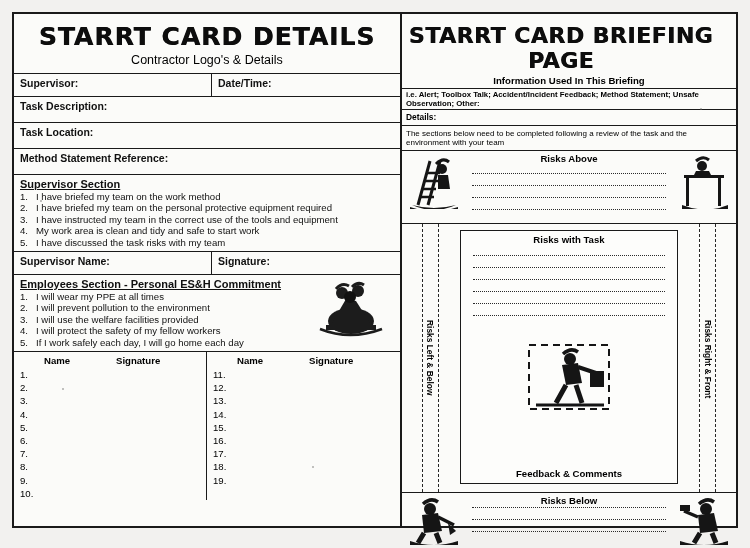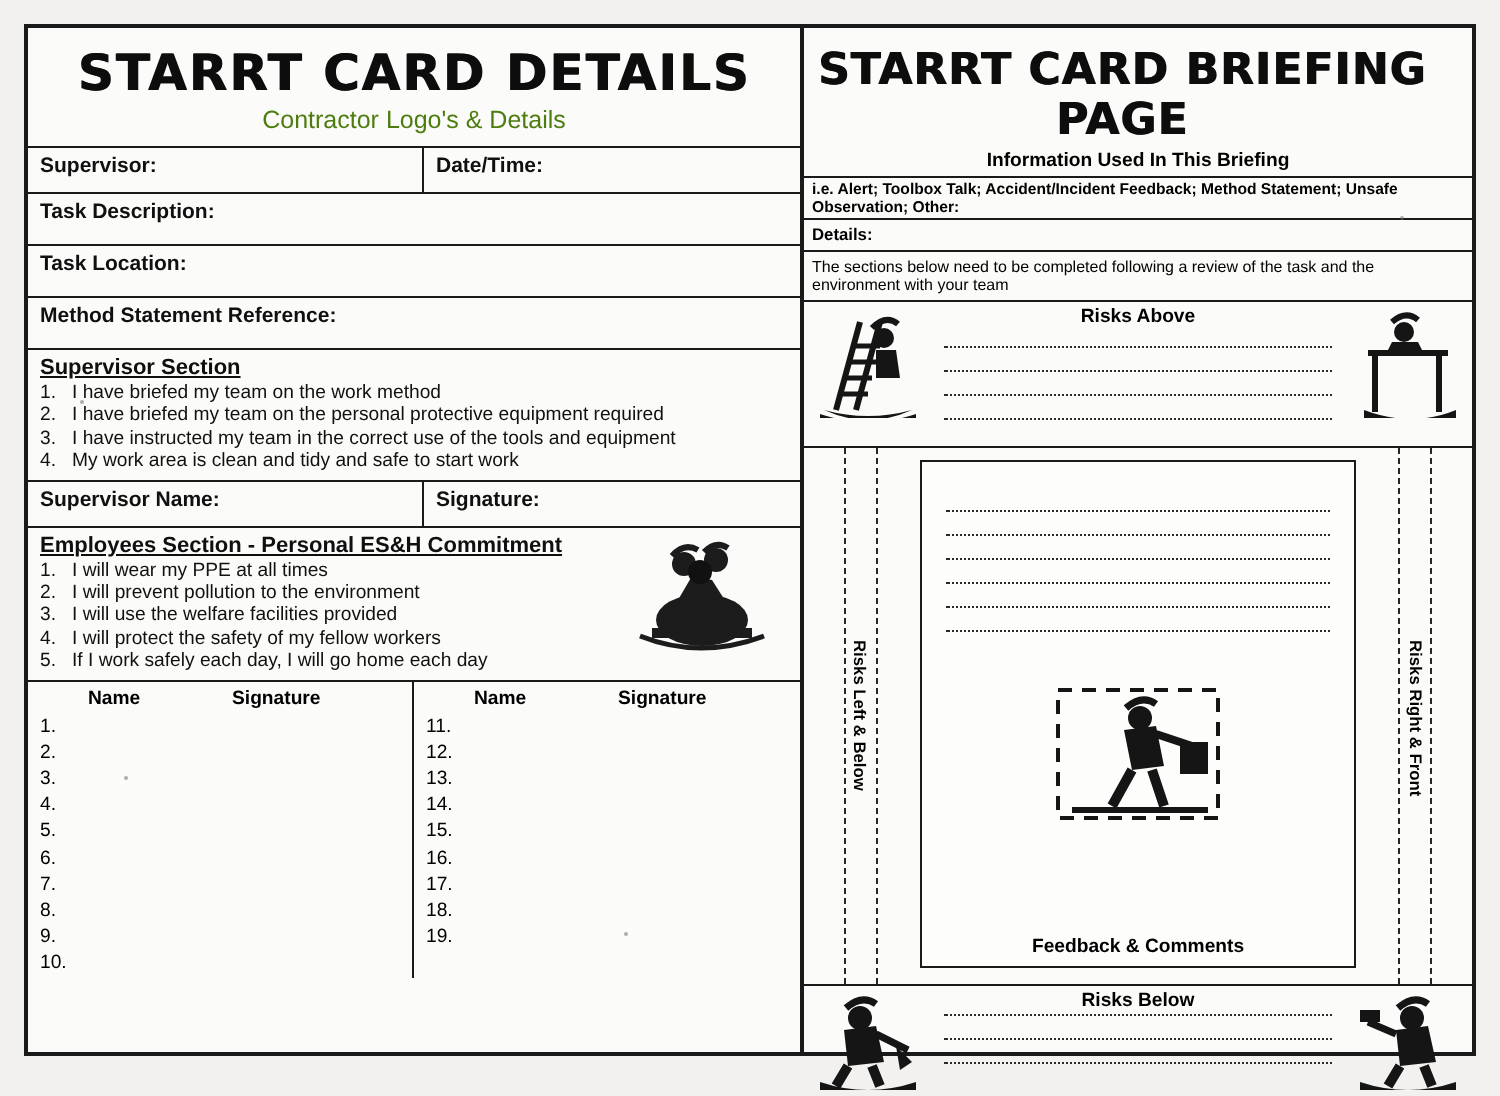--- a/index.html
+++ b/index.html
@@ -46,21 +46,21 @@
     font-weight: bold;
     font-size: 25px;
     letter-spacing: 1px;
     padding: 8px 0 2px 0;
     color: #0d0d0d;
     text-shadow: 0.5px 0 0 #0d0d0d;
   }
   .subtitle-left {
     text-align: center;
     font-size: 12.5px;
-    color: #4d7c0f;
+    color: #000000;
     padding-bottom: 6px;
   }
   .rowline {
     border-top: 1.6px solid #1a1a1a;
     box-sizing: border-box;
     position: relative;
   }
   .lbl {
     font-size: 10.5px;
     font-weight: bold;
@@ -264,20 +264,21 @@
         <div class="lbl">Method Statement Reference:</div>
       </div>
 
       <div class="rowline">
         <div class="sect-head">Supervisor Section</div>
         <ol class="items">
           <li><span class="num">1.</span><span>I have briefed my team on the work method</span></li>
           <li><span class="num">2.</span><span>I have briefed my team on the personal protective equipment required</span></li>
           <li><span class="num">3.</span><span>I have instructed my team in the correct use of the tools and equipment</span></li>
           <li><span class="num">4.</span><span>My work area is clean and tidy and safe to start work</span></li>
+          <li><span class="num">5.</span><span>I have discussed the task risks with my team</span></li>
         </ol>
       </div>
 
       <div class="rowline row-2col h-row">
         <div>
           <div class="lbl">Supervisor Name:</div>
         </div>
         <div>
           <div class="lbl">Signature:</div>
         </div>
@@ -439,20 +440,21 @@
       <div class="zone" style="height:268px; border-top:1.6px solid #1a1a1a;">
         <div class="vdots" style="left:20px;"></div>
         <div class="vdots" style="left:36px;"></div>
         <div class="vdots" style="right:20px;"></div>
         <div class="vdots" style="right:36px;"></div>
 
         <div class="side-label" style="left:23px; top:96px;">Risks Left &amp; Below</div>
         <div class="side-label" style="right:23px; top:96px;">Risks Right &amp; Front</div>
 
         <div class="mid-box" style="left:58px; right:58px; top:6px; bottom:8px;">
+          <div class="mid-box-title">Risks with Task</div>
           <div style="position:absolute; left:12px; right:12px; top:24px;">
             <div class="dots"></div>
             <div class="dots"></div>
             <div class="dots"></div>
             <div class="dots"></div>
             <div class="dots"></div>
             <div class="dots"></div>
           </div>
           <svg style="position:absolute; left:50%; top:108px; transform:translateX(-50%); width:86px; height:78px;" viewBox="0 0 86 78">
             <rect x="3" y="6" width="80" height="64" fill="none" stroke="#151515" stroke-width="2" stroke-dasharray="7 5"></rect>

